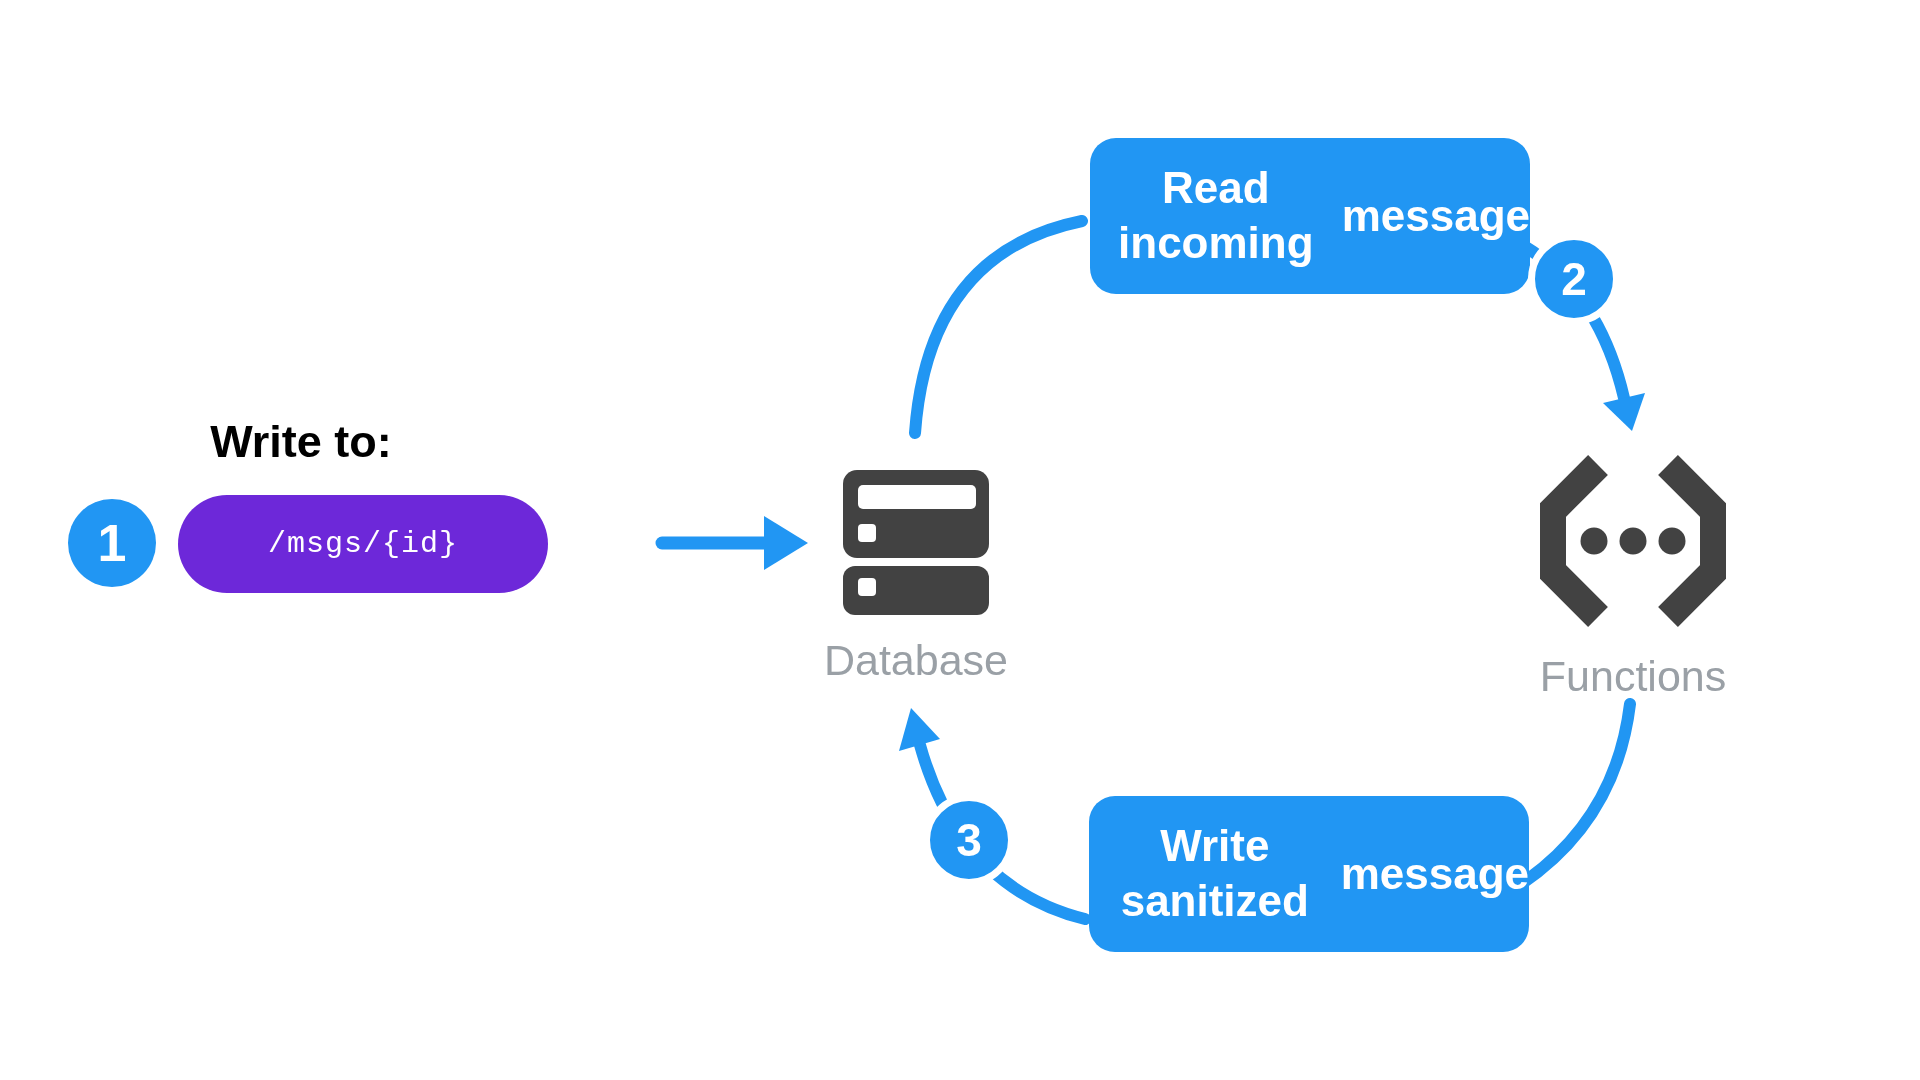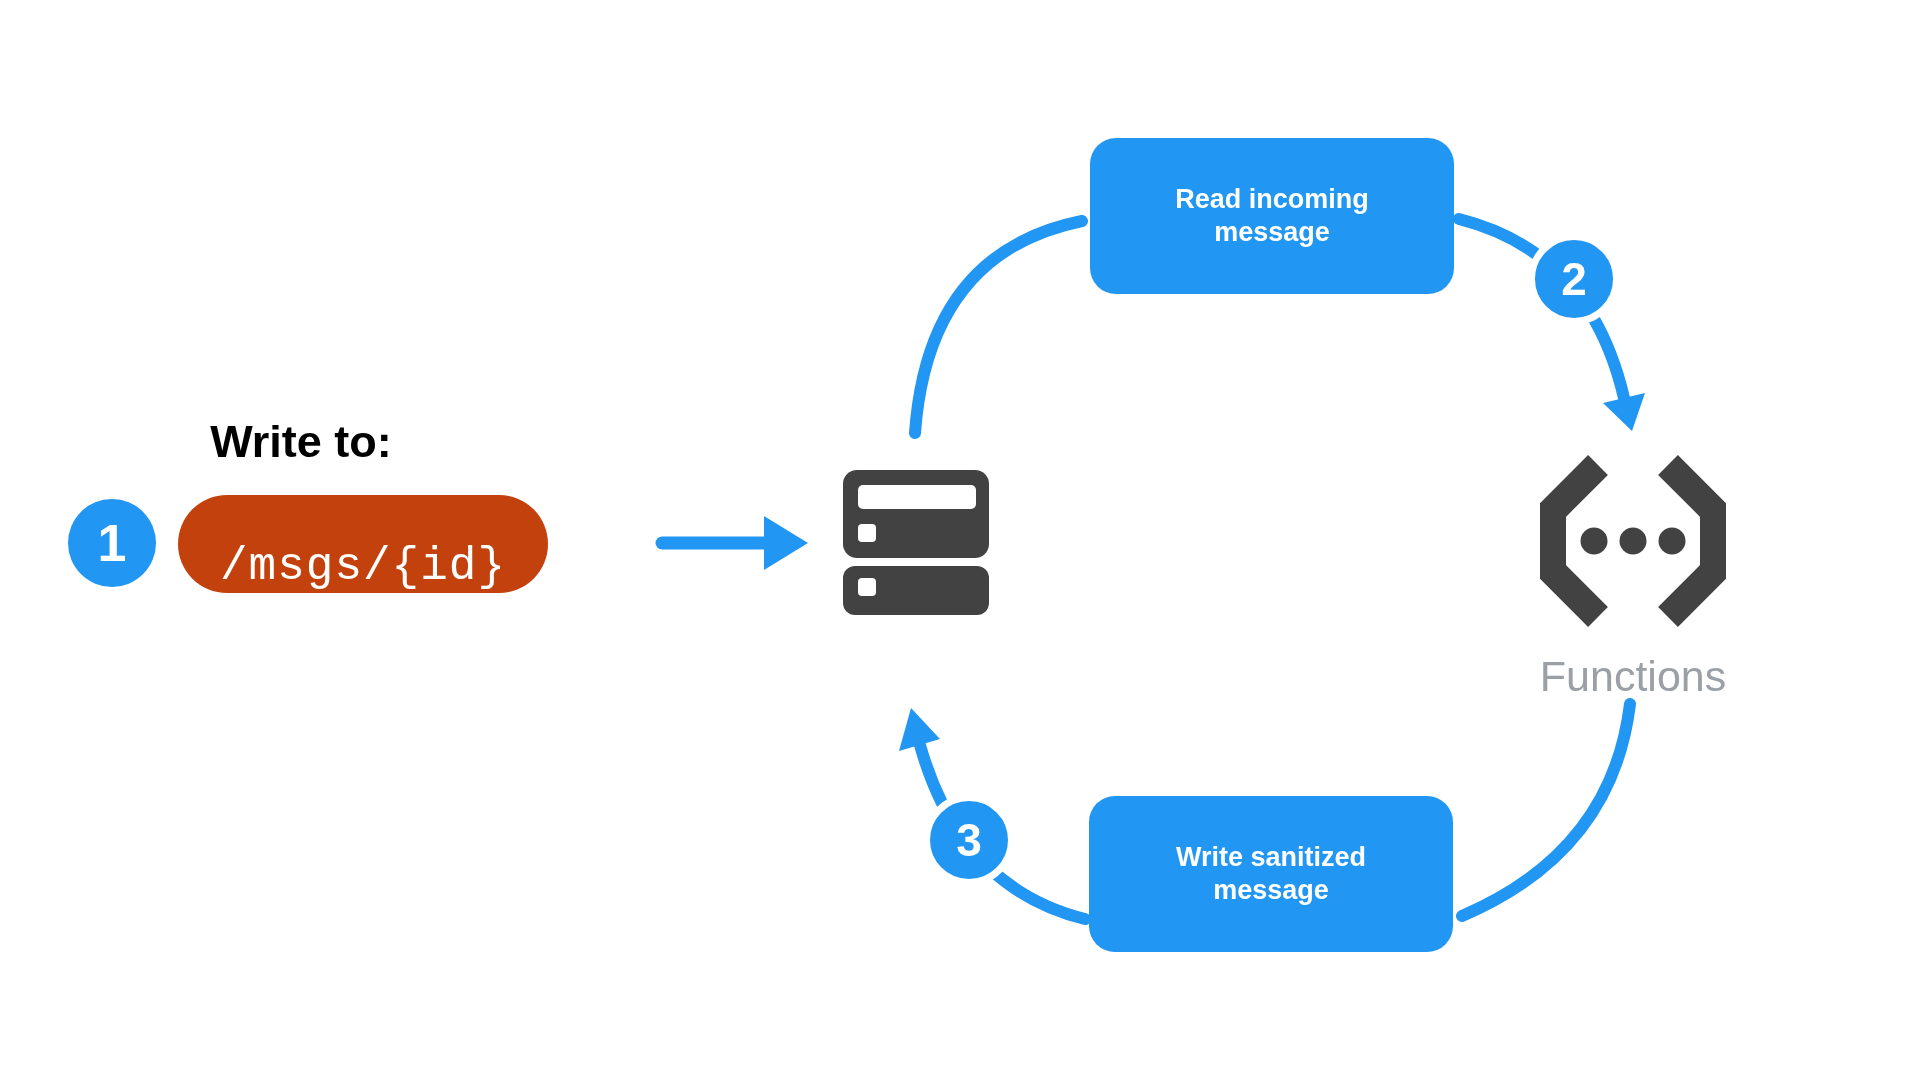--- a/index.html
+++ b/index.html
@@ -8,30 +8,30 @@
     width: 1920px;
     height: 1080px;
     background: #ffffff;
     overflow: hidden;
     font-family: "Liberation Sans", sans-serif;
   }
 
   
   .flow-box {
     position: absolute;
-    width: 364px;
+    width: 440px;
     height: 156px;
     background: #2196F3;
     border-radius: 26px;
     color: #ffffff;
     font-weight: bold;
-    font-size: 27px;
+    font-size: 44px;
     line-height: 1.24;
     display: flex;
-    flex-direction: column;
+    flex-direction: row;
     align-items: center;
     justify-content: center;
     text-align: center;
   }
 
   
   .badge {
     position: absolute;
     background: #2196F3;
     color: #ffffff;
@@ -63,27 +63,27 @@
     color: #000000;
     font-weight: bold;
     font-size: 45px;
   }
 
   
   .path-pill {
     position: absolute;
     left: 178px; top: 495px;
     width: 370px; height: 98px;
-    background: #c2410c;
+    background: #6d28d9;
     border-radius: 49px;
     color: #ffffff;
     font-family: "Liberation Mono", "DejaVu Sans Mono", monospace;
-    font-size: 46px;
+    font-size: 30px;
     display: flex;
-    align-items: flex-end;
+    align-items: center;
     justify-content: center;
     letter-spacing: 1px;
   }
 
   
   .node-label {
     position: absolute;
     width: 300px;
     text-align: center;
     color: #9AA0A6;
@@ -132,20 +132,21 @@
     <span>/msgs/{id}</span>
   </div>
 
   <svg class="layer" style="left:843px; top:470px;" width="146" height="145" viewBox="0 0 146 145">
     <rect x="0" y="0" width="146" height="88" rx="14" fill="#424242"></rect>
     <rect x="15" y="15" width="118" height="24" rx="5" fill="#ffffff"></rect>
     <rect x="15" y="54" width="18" height="18" rx="4" fill="#ffffff"></rect>
     <rect x="0" y="96" width="146" height="49" rx="12" fill="#424242"></rect>
     <rect x="15" y="108" width="18" height="18" rx="4" fill="#ffffff"></rect>
   </svg>
+  <div class="node-label label-database">Database</div>
 
   <svg class="layer" style="left:1540px; top:455px;" width="186" height="172" viewBox="0 0 186 172">
     <path d="M 58 10 L 12 56 L 12 116 L 58 162" stroke="#424242" stroke-width="28" fill="none"></path>
     <path d="M 128 10 L 174 56 L 174 116 L 128 162" stroke="#424242" stroke-width="28" fill="none"></path>
     <circle cx="54" cy="86" r="13.5" fill="#424242"></circle>
     <circle cx="93" cy="86" r="13.5" fill="#424242"></circle>
     <circle cx="132" cy="86" r="13.5" fill="#424242"></circle>
   </svg>
   <div class="node-label label-functions">Functions</div>
 

